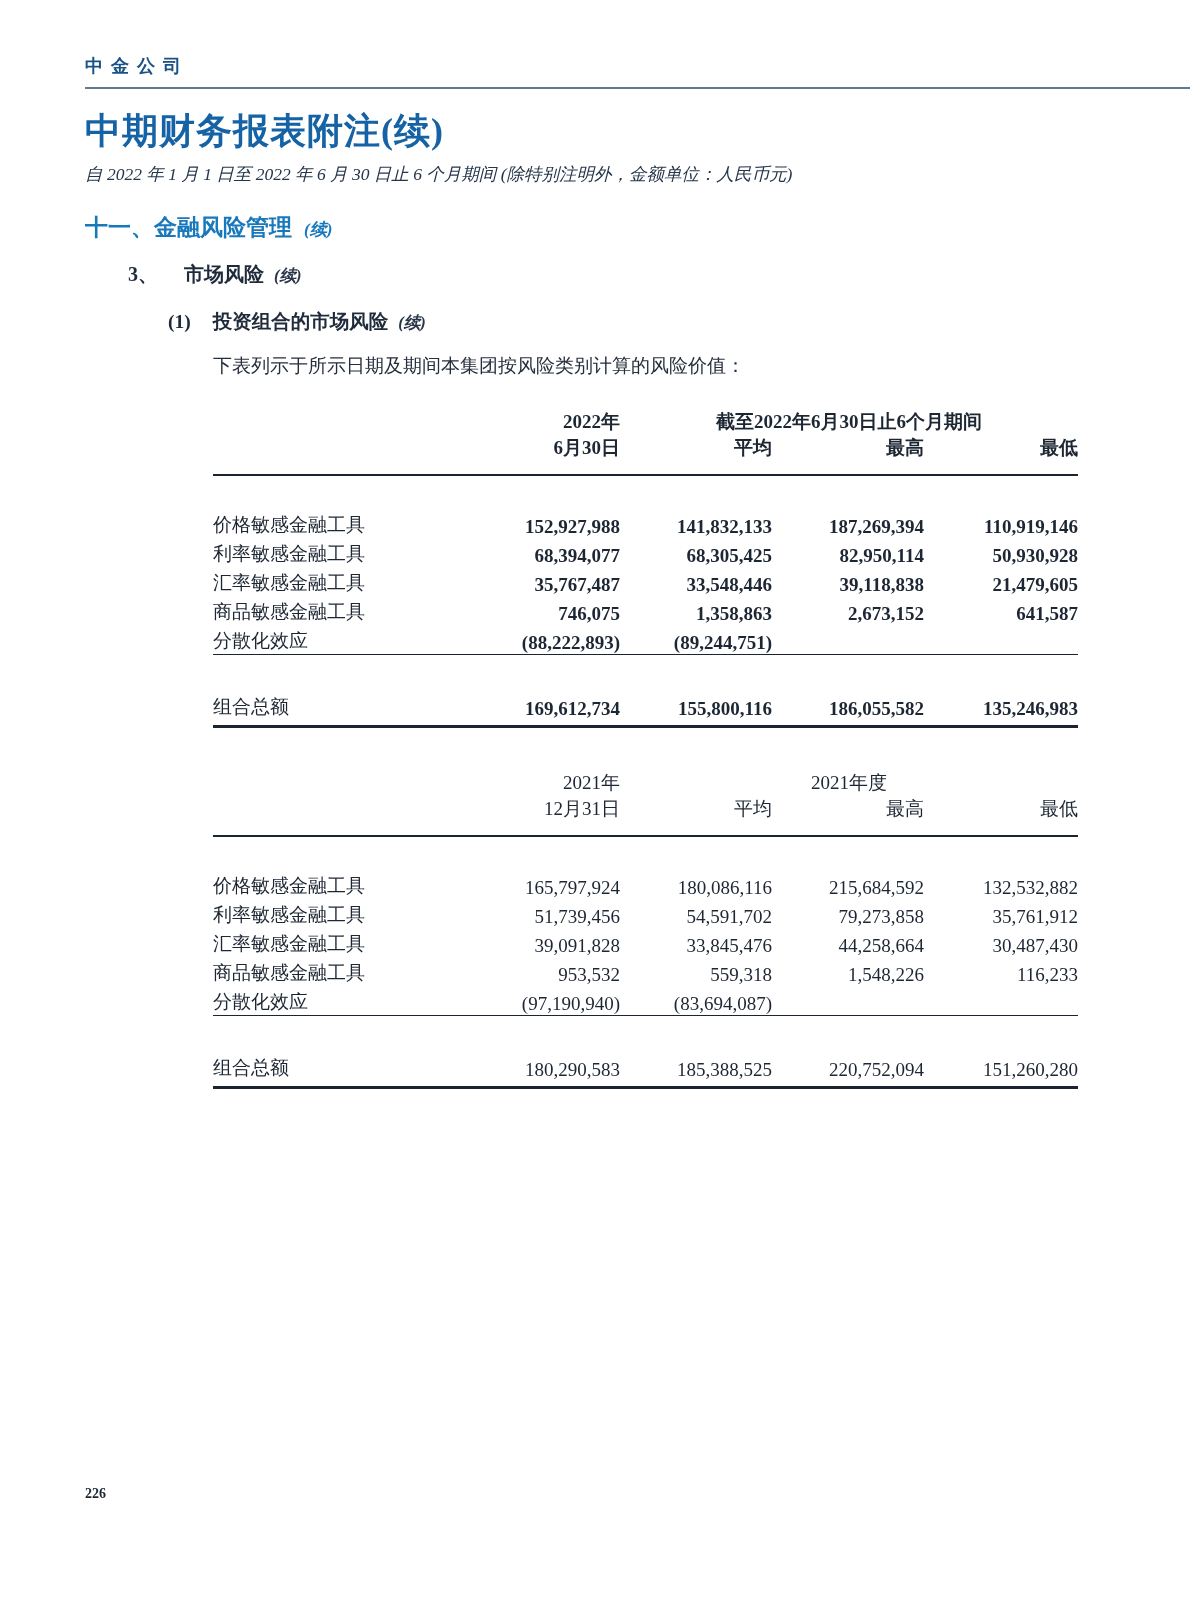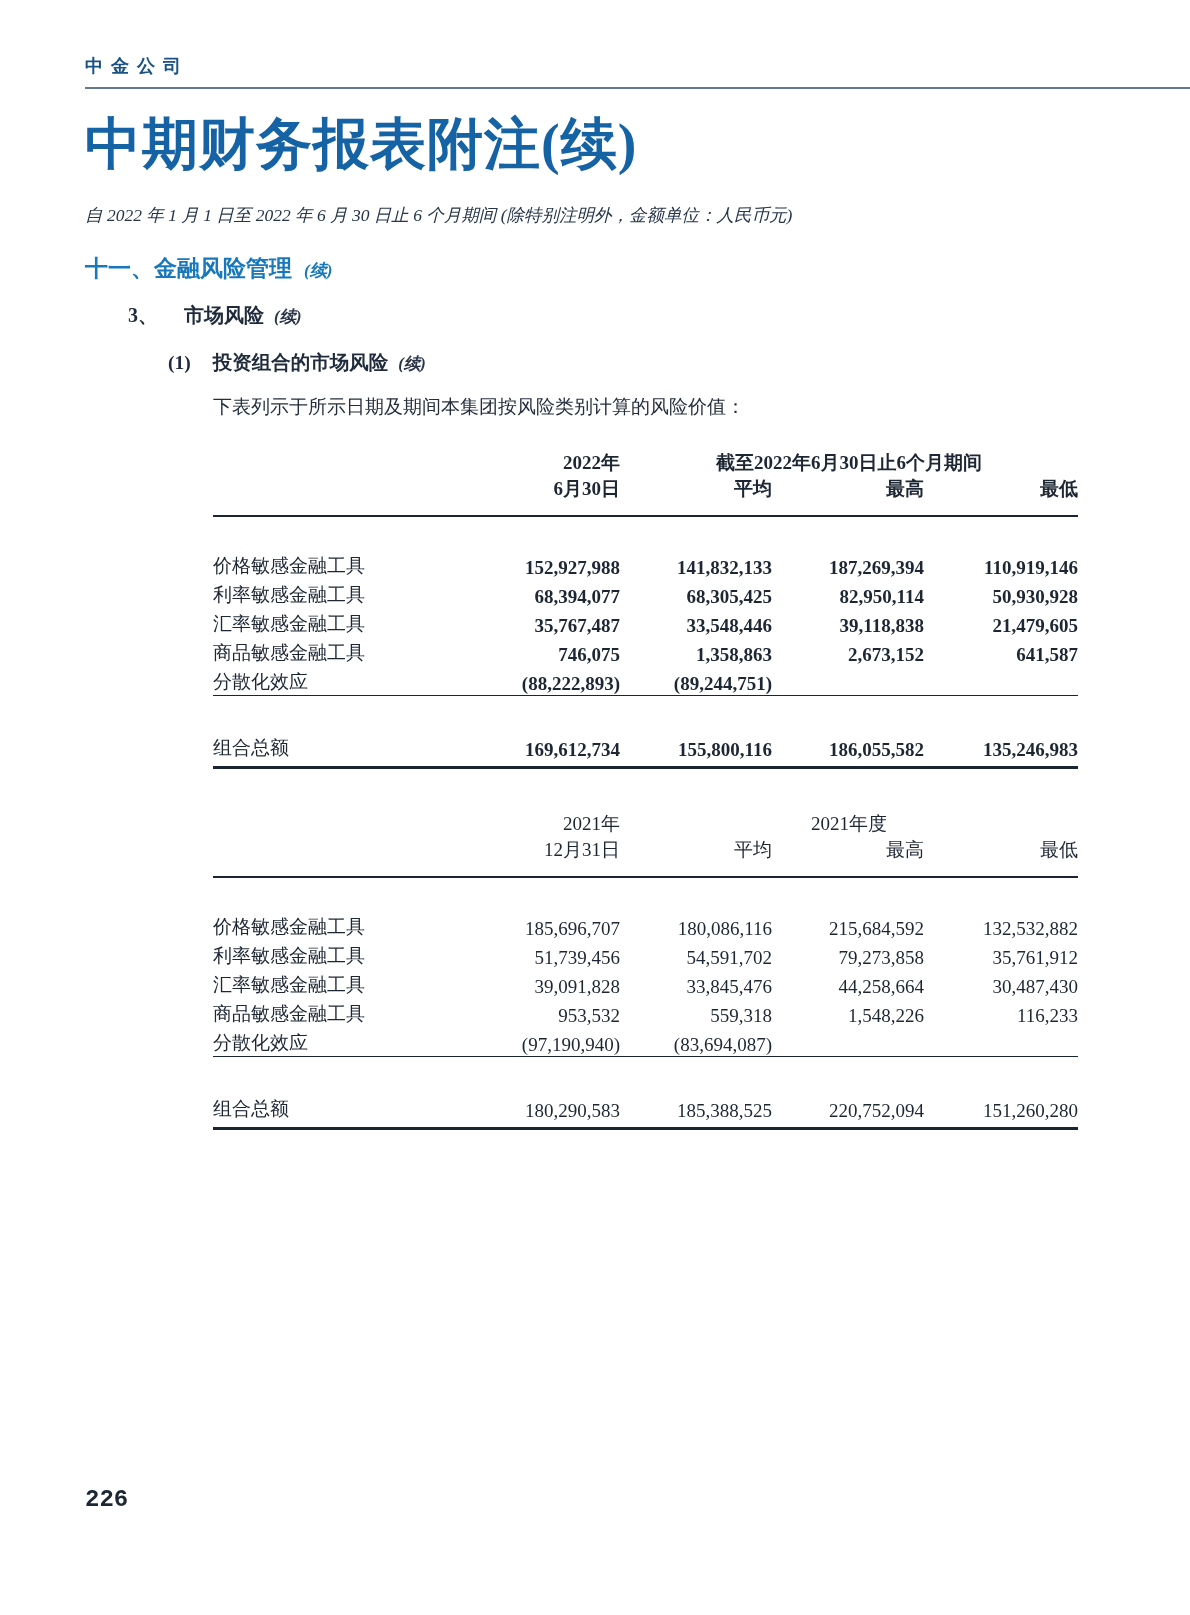--- a/index.html
+++ b/index.html
@@ -9,25 +9,25 @@
     background:#ffffff; overflow:hidden;
     font-family:"Liberation Serif","DejaVu Serif",serif;
     color:#202b39;
   }
   .brand {
     padding:54px 0 0 85px;
     font-size:18px; font-weight:bold; letter-spacing:8px; color:#1a5286;
   }
   .brand-rule { margin:9px 0 0 85px; height:2px; background:#63788c; }
   .doc-title {
-    margin:20px 85px 0 85px; font-size:56px; font-weight:bold;
+    margin:20px 85px 0 85px; font-size:36px; font-weight:bold;
     color:#1563a5; letter-spacing:1px; line-height:1.25;
   }
   .subtitle {
-    margin:24px 85px 0 85px; font-style:italic; font-size:17.5px; color:#25354a;
+    margin:8px 85px 0 85px; font-style:italic; font-size:17.5px; color:#25354a;
   }
   .sec1 { margin:26px 0 12px 85px; font-size:23px; font-weight:bold; color:#1778bb; }
   .sec1 .cont { font-size:17px; font-style:italic; margin-left:12px; font-weight:bold; }
   .sec2 { margin:18px 0 16px 128px; font-size:20px; font-weight:bold; color:#1f2b3a; }
   .sec2 .secnum { margin-right:26px; }
   .sec2 .cont, .sec3 .cont { font-size:16.5px; font-style:italic; margin-left:10px; font-weight:bold; color:#2a3648; }
   .sec3 { margin:20px 0 13px 168px; font-size:19.5px; font-weight:bold; color:#1f2b3a; }
   .sec3 .secnum { margin-right:22px; }
   .intro { margin:18px 0 0 213px; font-size:19px; color:#242e3c; }
 
@@ -44,21 +44,21 @@
   tr.gap1b td { height:34px; }
   tr.data td { height:29px; }
   tr.divrow td { height:29px; padding-bottom:0; border-bottom:1.5px solid #1b2431; }
   tr.gap2 td { height:40px; }
   tr.total td { height:32px; padding-bottom:5px; border-bottom:3px solid #1b2431; }
   .t-bold tr.hdr1 td, .t-bold tr.hdr2 td { font-weight:bold; }
   .t-bold td.val { font-weight:bold; }
   .tbl2 { margin-top:36px; }
   .pageno {
     position:absolute; left:85px; top:1486px;
-    font-size:24px; font-weight:bold; color:#1c2733;font-family:Liberation Mono, monospace;
+    font-size:14px; font-weight:bold; color:#1c2733;
   }
 </style>
 </head>
 <body>
 
 <div class="page">
 
   <div class="brand">中金公司</div>
   <div class="brand-rule"></div>
 
@@ -170,21 +170,21 @@
         <td class="num">12月31日</td>
         <td class="num">平均</td>
         <td class="num">最高</td>
         <td class="num">最低</td>
       </tr>
       <tr class="gap1b">
           <td colspan="5"></td>
         </tr>
       <tr class="data">
         <td>价格敏感金融工具</td>
-        <td class="num val">185,696,707</td>
+        <td class="num val">165,797,924</td>
         <td class="num val">180,086,116</td>
         <td class="num val">215,684,592</td>
         <td class="num val">132,532,882</td>
       </tr>
       <tr class="data">
         <td>利率敏感金融工具</td>
         <td class="num val">51,739,456</td>
         <td class="num val">54,591,702</td>
         <td class="num val">79,273,858</td>
         <td class="num val">35,761,912</td>

